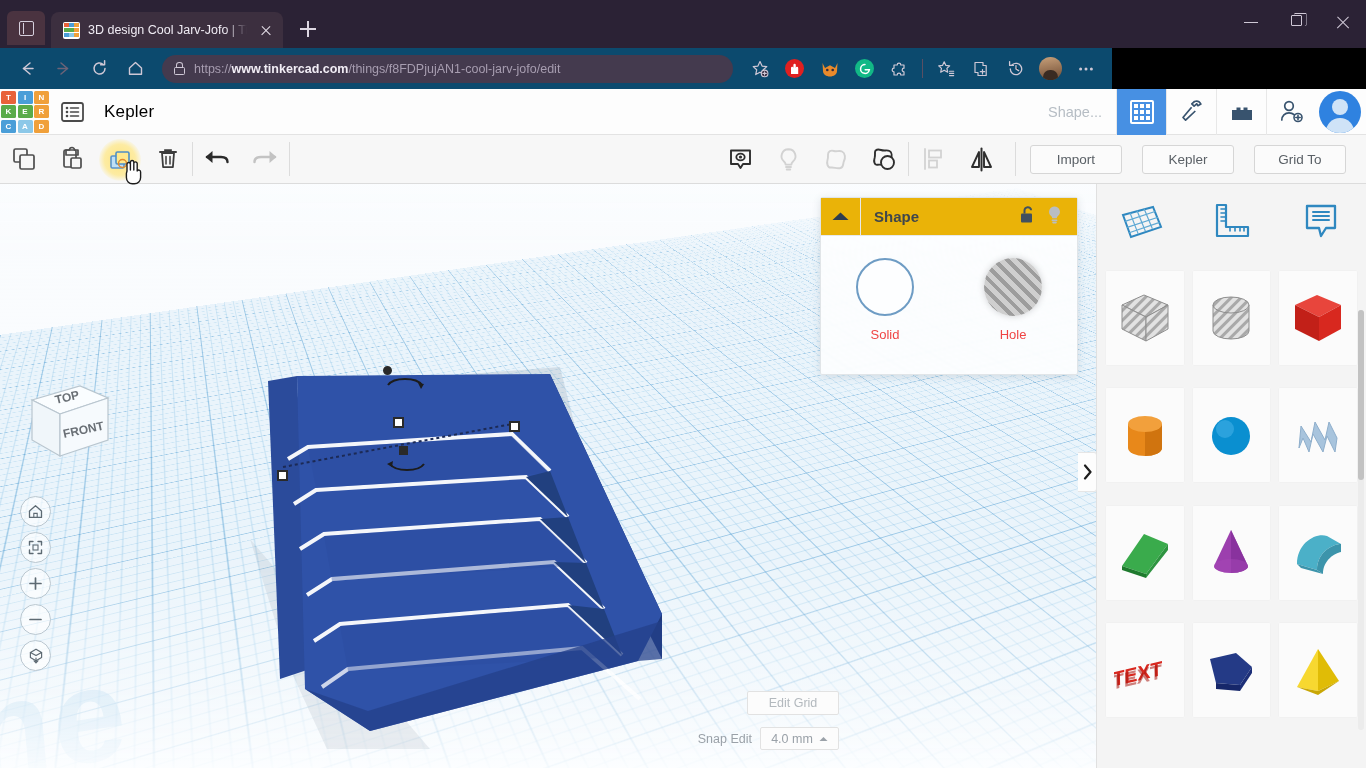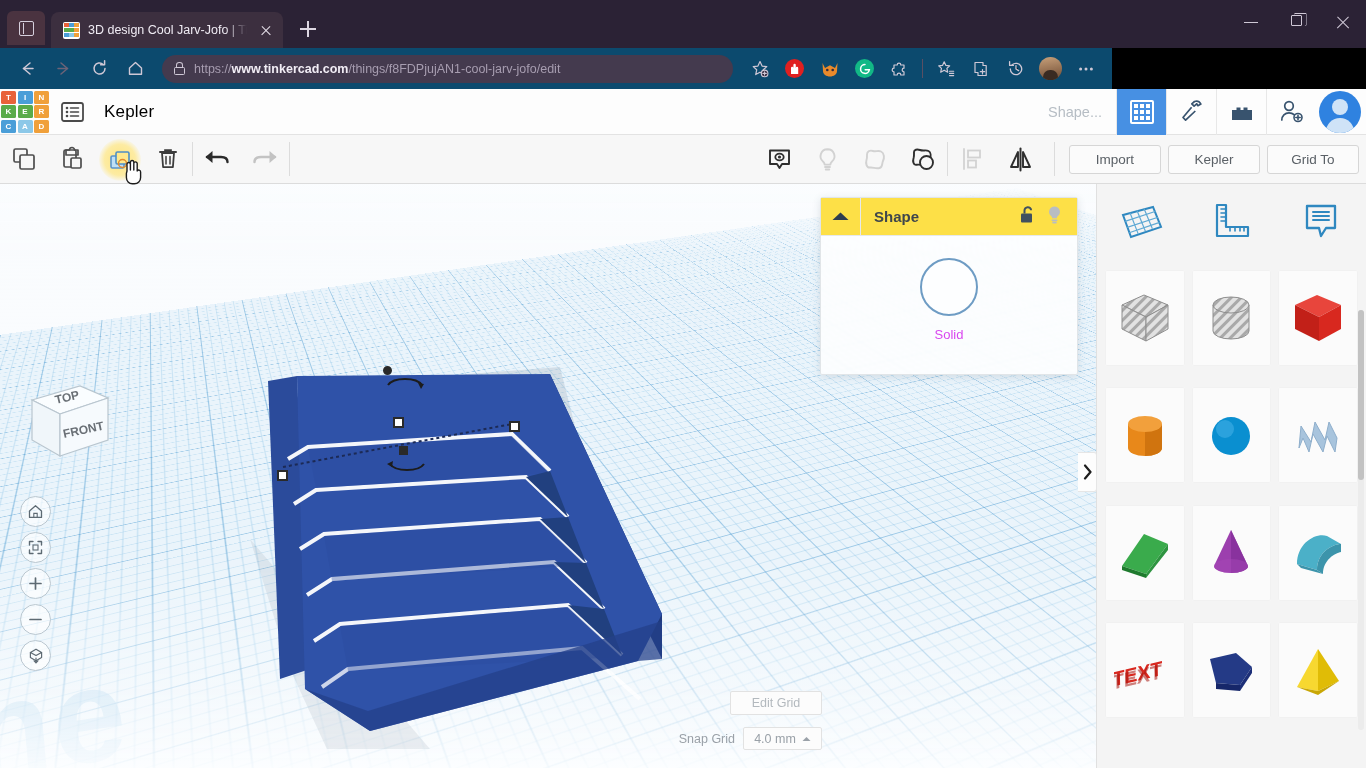--- a/index.html
+++ b/index.html
@@ -149,21 +149,21 @@
   .tb-btn svg { display: block; }
   .glow {
     position: absolute; left: 50%; top: 50%; transform: translate(-50%,-48%);
     width: 42px; height: 42px; border-radius: 50%;
     background: radial-gradient(circle, rgba(255,228,120,.95) 0%, rgba(255,231,130,.72) 52%, rgba(255,236,160,0) 74%);
   }
   .cursor-hand {
     position: absolute; left: 27px; top: 24px; width: 20px; height: 26px; z-index: 6;
   }
   .action-btn {
-    height: 29px; min-width: 92px; padding: 0 17px; margin-right: 7px;
+    height: 29px; min-width: 92px; padding: 0 17px; margin-right: 20px;
     background: #fbfbfb; border: 1px solid #d6d6d6; border-radius: 3px;
     font-size: 13.5px; color: #5a6066;
     display: flex; align-items: center; justify-content: center;
     font-family: "Liberation Sans", sans-serif;
   }
 
   
   .viewport {
     position: absolute; top: 184px; left: 0; width: 1096px; height: 584px;
     overflow: hidden; background: #fafcfe;
@@ -209,36 +209,36 @@
   }
   .handle.dark { background: #2a2a2a; width: 9px; height: 9px; }
 
   
   .shape-panel {
     position: absolute; left: 820px; top: 197px; width: 258px; height: 178px;
     background: rgba(255,255,255,.86); border: 1px solid #e1e5e8;
     box-shadow: 0 2px 9px rgba(40,60,80,.13); border-radius: 2px;
     backdrop-filter: blur(1px);
   }
-  .sp-head { height: 38px; display: flex; align-items: center; border-bottom: 1px solid #e6e9ec; background:#fde047; }
+  .sp-head { height: 38px; display: flex; align-items: center; border-bottom: 1px solid #e6e9ec; background:#eab308; }
   .sp-collapse { width: 40px; height: 38px; display:flex; align-items:center; justify-content:center; border-right: 1px solid #e6e9ec; }
   .sp-title { font-size: 15px; color: #3f464c; font-weight: 700; margin-left: 13px; }
   .sp-icons { margin-left: auto; display: flex; gap: 10px; padding-right: 14px; }
   .sp-body { display: flex; align-items: center; justify-content: space-around; padding-top: 22px; }
   .sp-opt { display: flex; flex-direction: column; align-items: center; gap: 11px; }
   .sp-circle-solid { width: 58px; height: 58px; border-radius: 50%; border: 2px solid #6e9cc4; background: #fdfeff; }
   .sp-circle-hole {
     width: 58px; height: 58px; border-radius: 50%;
     background: repeating-linear-gradient(45deg, #9d9d9d 0 4px, #cfcfcf 4px 9px);
     box-shadow: 0 0 7px rgba(0,0,0,.18);
   }
-  .sp-label { font-size: 13px; color: #d946ef; }
+  .sp-label { font-size: 13px; color: #ef4444; }
 
   
-  .grid-controls { position: absolute; right: 274px; bottom: 18px; text-align: right; }
+  .grid-controls { position: absolute; right: 257px; bottom: 18px; text-align: right; }
   .edit-grid-btn {
     width: 92px; height: 24px; border: 1px solid #e2e2e2; background: #fcfcfc;
     font-size: 12.5px; color: #b3b9be; display: flex; align-items: center; justify-content: center;
     border-radius: 2px; margin-bottom: 12px; margin-left: auto;
   }
   .snap-row { display: flex; align-items: center; gap: 8px; }
   .snap-label { font-size: 12.5px; color: #9aa1a8; }
   .snap-select {
     width: 79px; height: 23px; border: 1px solid #e2e2e2; background: #fcfcfc;
     border-radius: 2px; display: flex; align-items: center; justify-content: center; gap: 6px;
@@ -680,21 +680,21 @@
             <path d="M9 2.2 L14.6 5.4 L9 8.6 L3.4 5.4z" fill="none" stroke="#5d6a73" stroke-width="1.2" stroke-linejoin="round"></path>
             <path d="M3.4 5.4v5.2L9 13.8l5.6-3.2V5.4" fill="none" stroke="#5d6a73" stroke-width="1.2" stroke-linejoin="round"></path>
             <path d="M9 11v4.5M7.1 13.8 9 15.8l1.9-2" fill="none" stroke="#5d6a73" stroke-width="1.2" stroke-linecap="round"></path>
           </svg>
       </div>
     </div>
 
     <div class="grid-controls">
       <div class="edit-grid-btn">Edit Grid</div>
       <div class="snap-row">
-        <span class="snap-label">Snap Grid</span>
+        <span class="snap-label">Snap Edit</span>
         <div class="snap-select">
           <span>4.0 mm</span>
           <svg width="9" height="6" viewBox="0 0 9 6">
               <path d="M0.5 5 L4.5 1 L8.5 5z" fill="#9aa1a8"></path>
             </svg>
         </div>
       </div>
     </div>
   </div>
 
@@ -719,20 +719,24 @@
               <path d="M6.4 15.4h4.2M7 17.6h3" stroke="#b9bdc2" stroke-width="1.6" stroke-linecap="round"></path>
             </svg>
         </span>
       </div>
     </div>
     <div class="sp-body">
       <div class="sp-opt">
         <span class="sp-circle-solid"></span>
         <span class="sp-label">Solid</span>
       </div>
+      <div class="sp-opt">
+        <span class="sp-circle-hole"></span>
+        <span class="sp-label">Hole</span>
+      </div>
     </div>
   </div>
 
   <div class="panel-handle">
     <svg width="9" height="16" viewBox="0 0 9 16">
         <path d="M2 1.5 L7.5 8 L2 14.5" fill="none" stroke="#1d1d1d" stroke-width="2.2" stroke-linecap="round" stroke-linejoin="round"></path>
       </svg>
   </div>
 
   <div class="right-panel">

